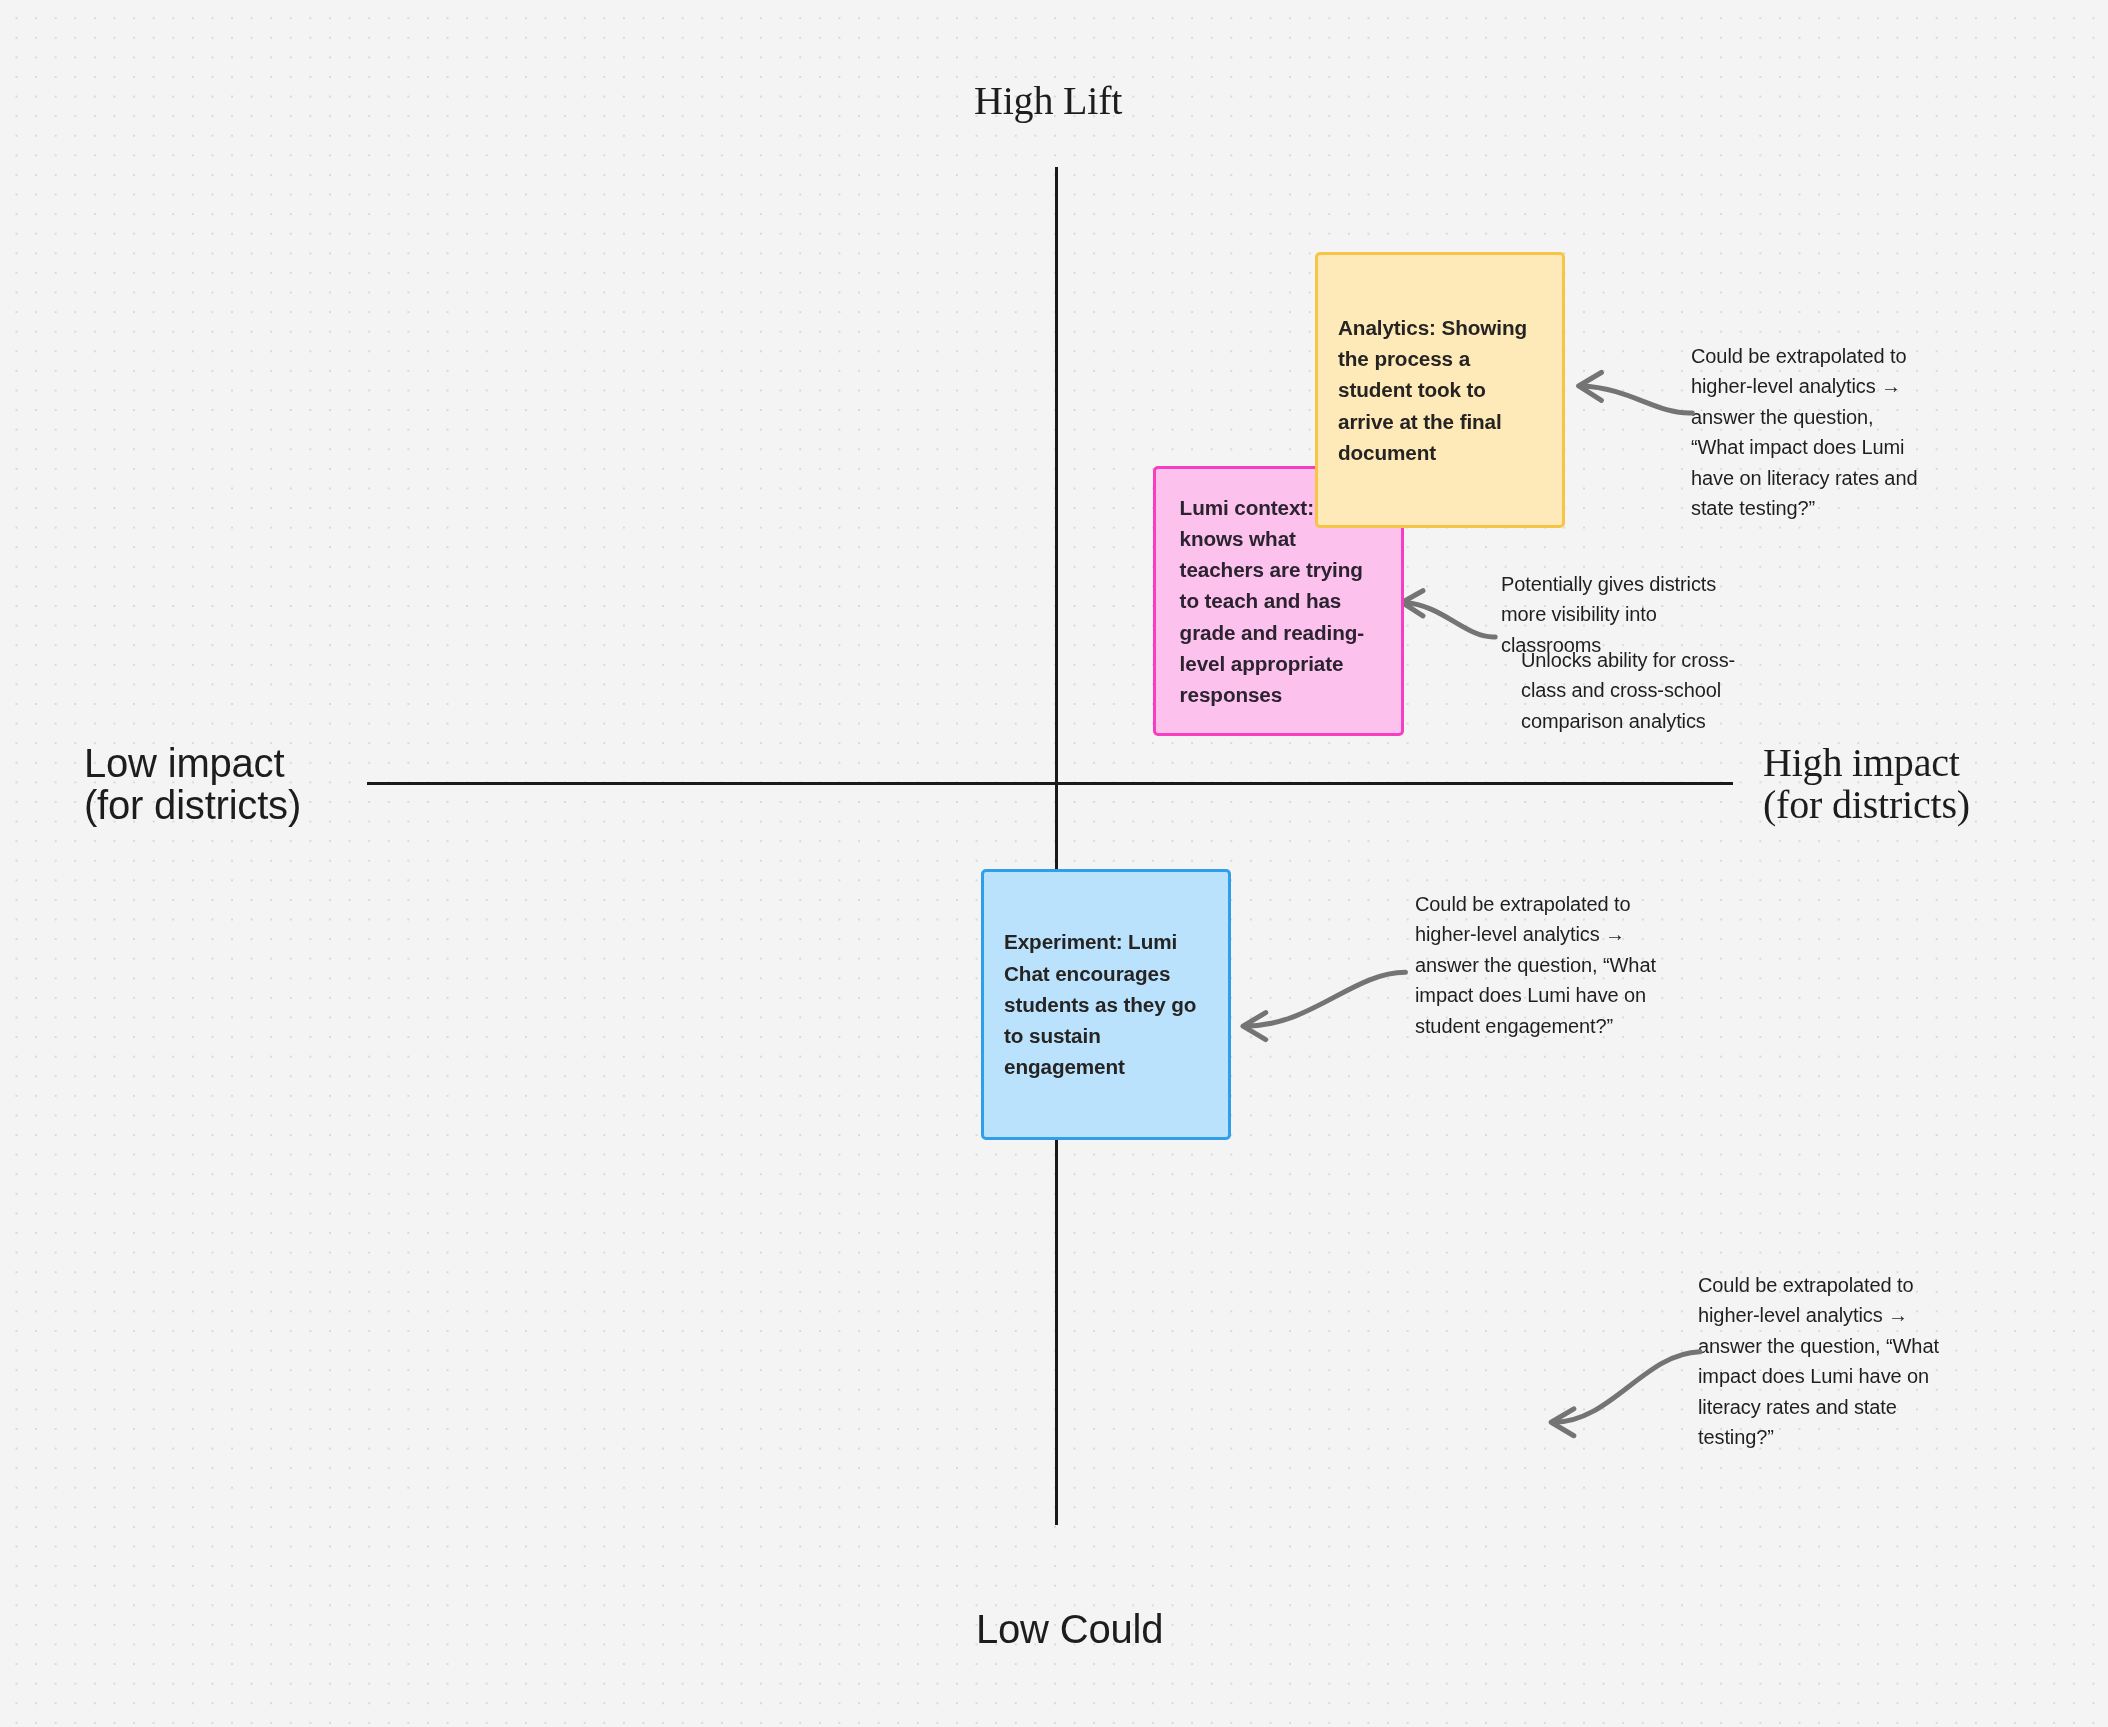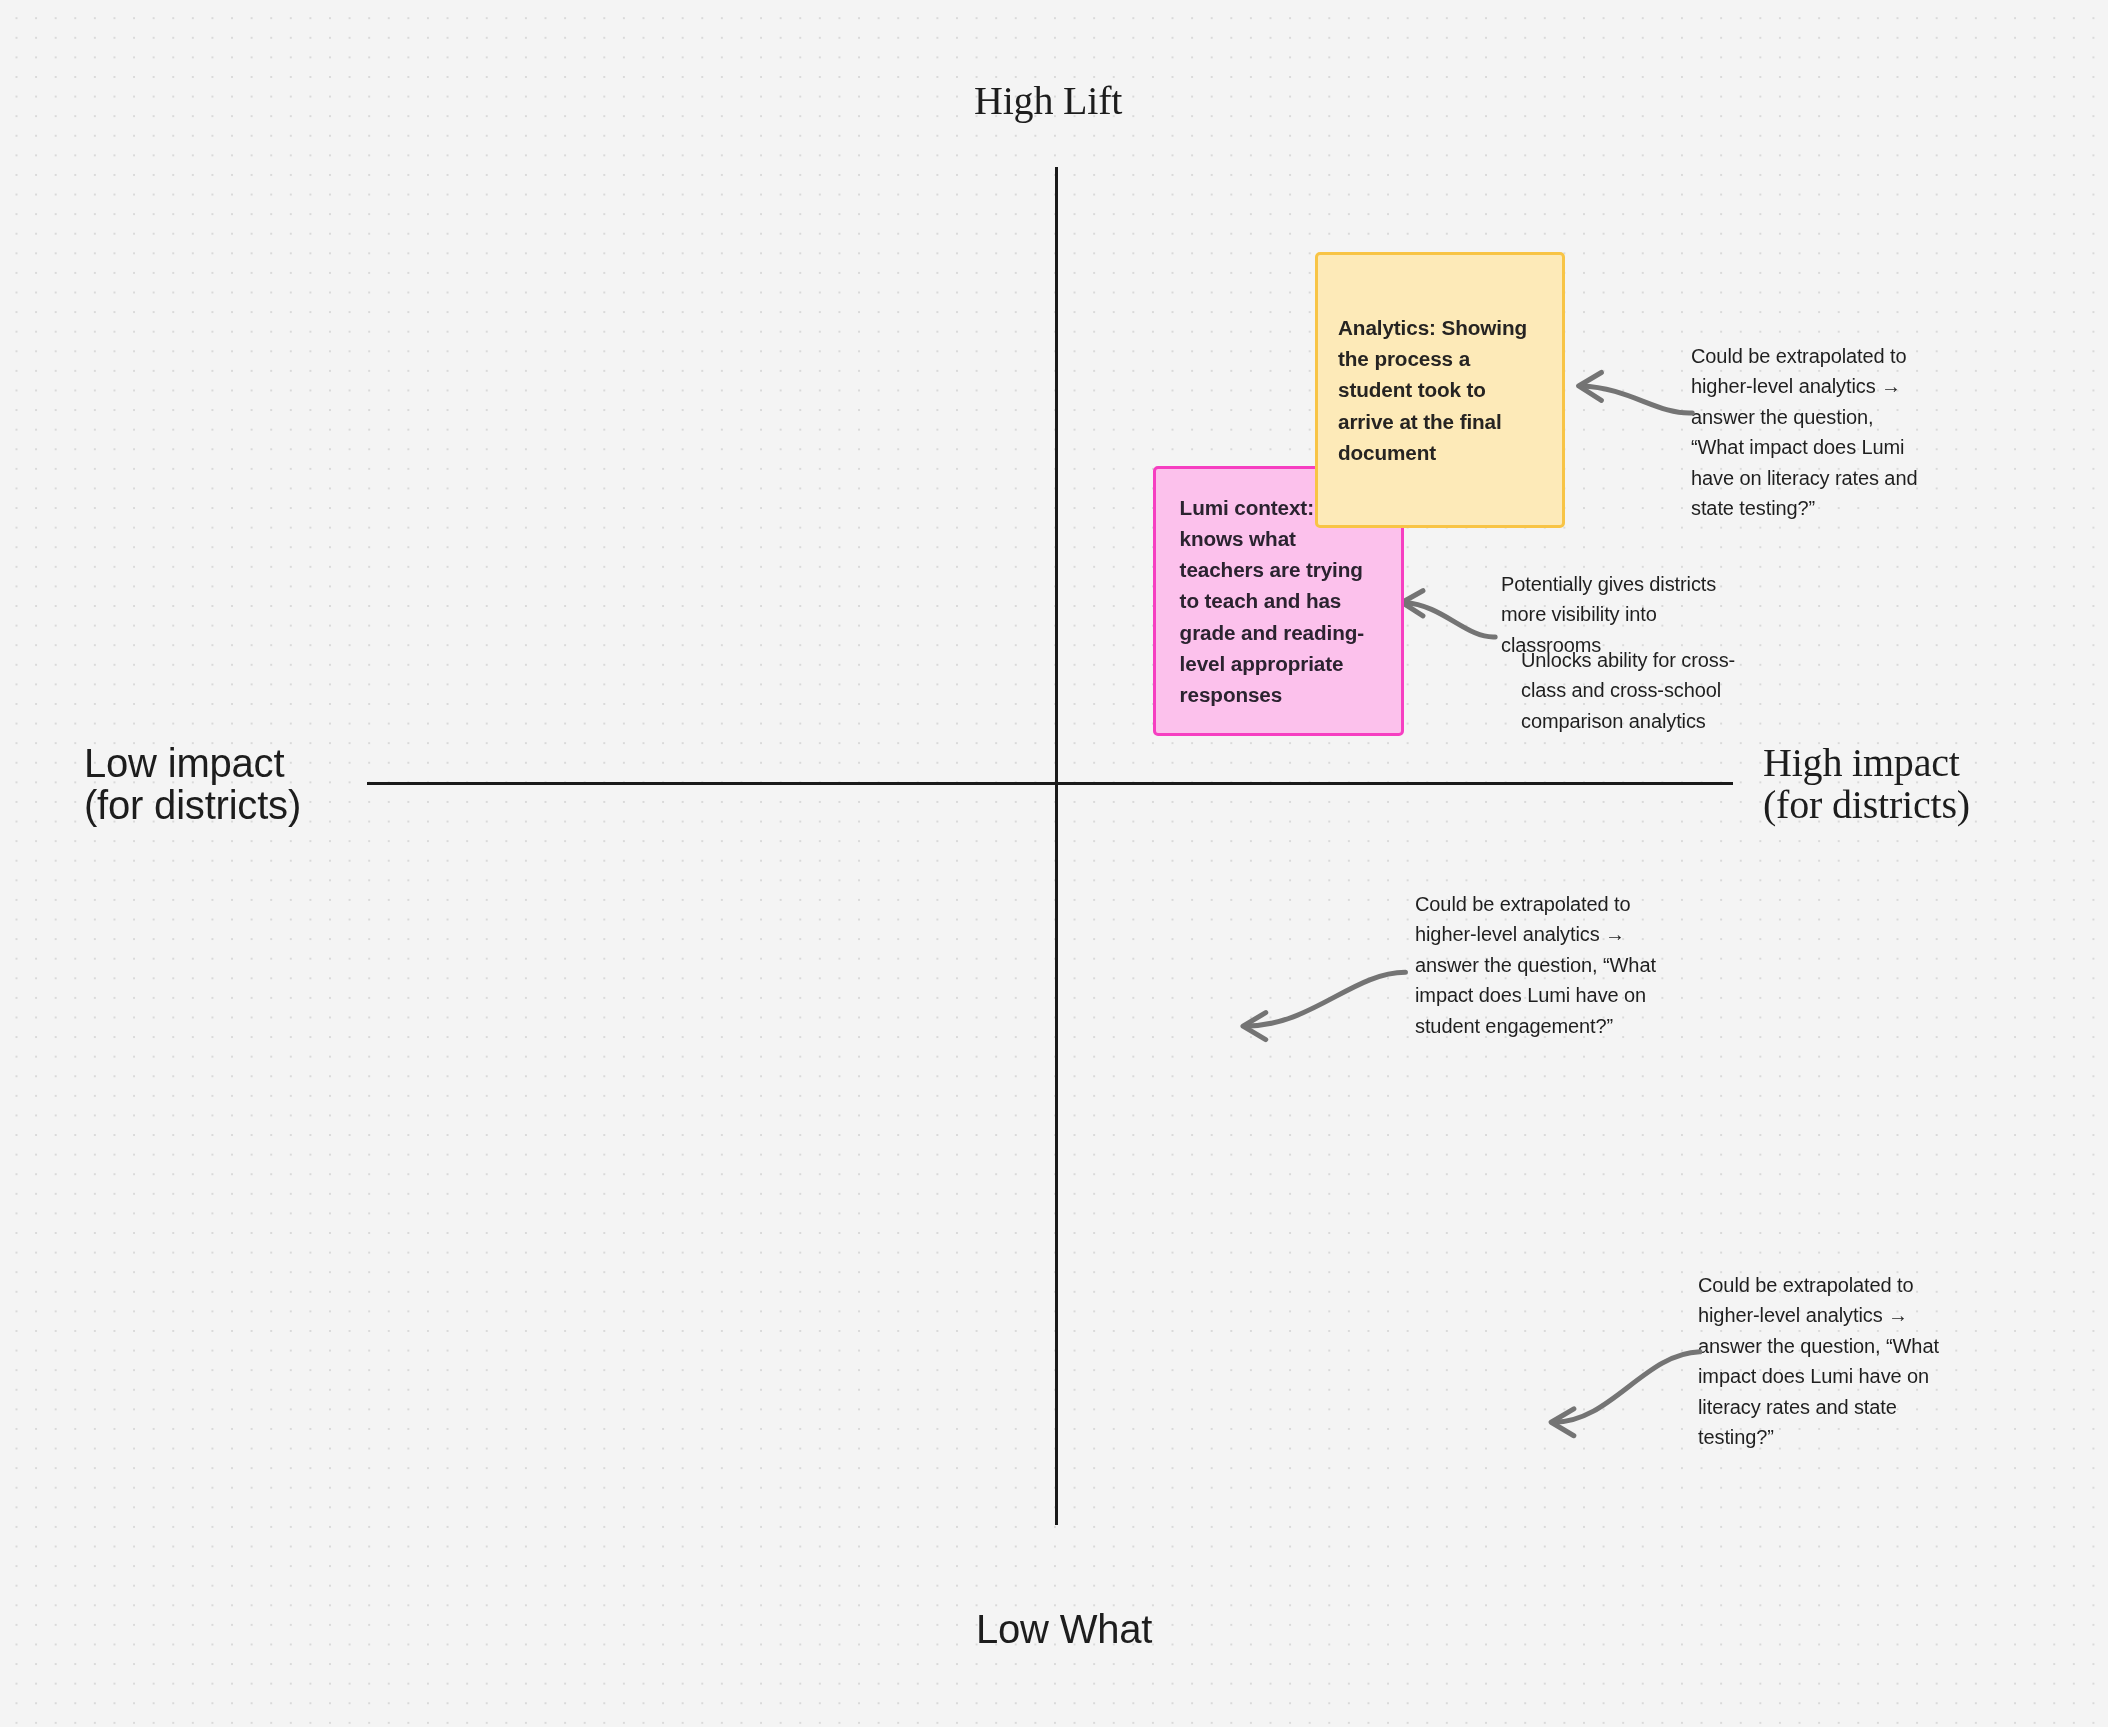--- a/index.html
+++ b/index.html
@@ -154,34 +154,37 @@
 </style>
 </head>
 <body>
 
 <div id="canvas">
 
   <div class="axis-v"></div>
   <div class="axis-h"></div>
 
   <div class="axis-label" id="label-high-lift">High Lift</div>
-  <div class="axis-label" id="label-low-lift">Low What</div>
+  <div class="axis-label" id="label-low-lift">Low Could</div>
   <div class="axis-label" id="label-low-impact">Low impact
 (for districts)</div>
   <div class="axis-label" id="label-high-impact">High impact
 (for districts)</div>
 
   <div class="note" id="note-pink">
     <div class="note-text">Lumi context: Lumi knows what teachers are trying to teach and has grade and reading-level appropriate responses</div>
   </div>
 
   <div class="note" id="note-yellow">
     <div class="note-text">Analytics: Showing the process a student took to arrive at the final document</div>
   </div>
 
+  <div class="note" id="note-blue">
+    <div class="note-text">Experiment: Lumi Chat encourages students as they go to sustain engagement</div>
+  </div>
 
 
   <div class="annotation" id="anno-analytics">Could be extrapolated to higher-level analytics → answer the question, “What impact does Lumi have on literacy rates and state testing?”</div>
   <div class="annotation" id="anno-visibility">Potentially gives districts more visibility into classrooms</div>
   <div class="annotation" id="anno-crossclass">Unlocks ability for cross-class and cross-school comparison analytics</div>
   <div class="annotation" id="anno-engagement">Could be extrapolated to higher-level analytics → answer the question, “What impact does Lumi have on student engagement?”</div>
   <div class="annotation" id="anno-literacy">Could be extrapolated to higher-level analytics → answer the question, “What impact does Lumi have on literacy rates and state testing?”</div>
 
   <svg class="connector" id="conn-1" viewBox="0 0 200 120">
     <path d="M 152 70 C 110 72, 78 40, 20 38"></path>

